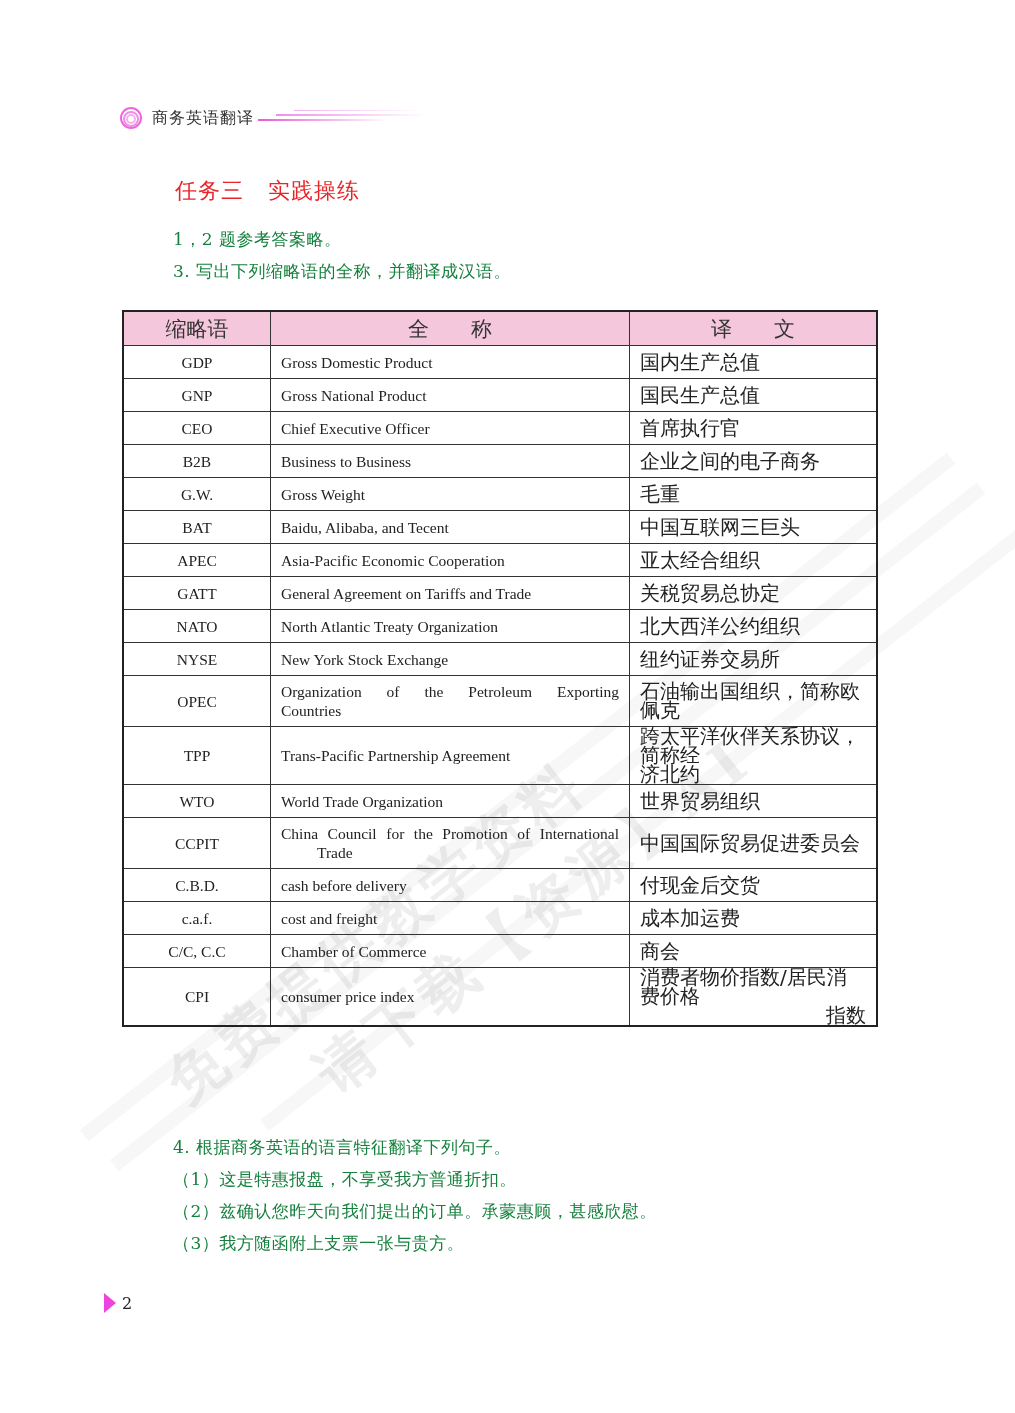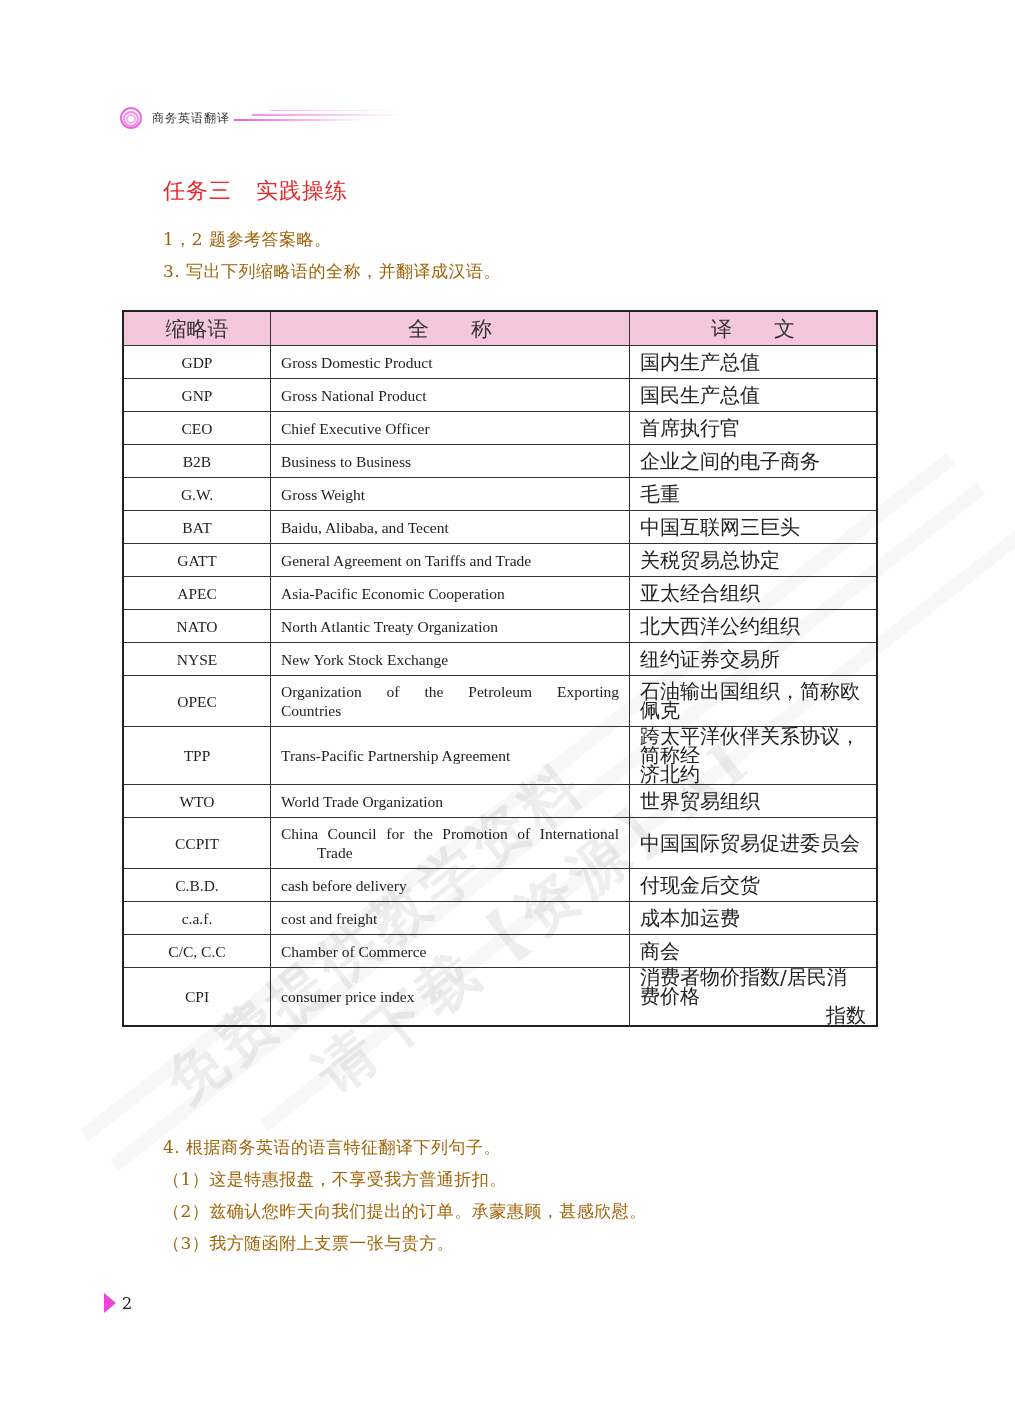--- a/index.html
+++ b/index.html
@@ -9,30 +9,30 @@
   .wm-band { position: absolute; transform-origin: left top; transform: rotate(-38deg);
              font-size: 58px; font-weight: bold; color: rgba(120,120,120,0.13); white-space: nowrap; letter-spacing: 6px; }
   .wm-stripe { position: absolute; width: 1100px; height: 14px; background: rgba(150,150,150,0.08); transform-origin: left top; transform: rotate(-38deg); }
 
   .header { position: absolute; left: 120px; top: 103px; height: 30px; display: flex; align-items: center; }
   .logo { width: 22px; height: 22px; position: relative; margin-right: 10px; }
   .logo span { position: absolute; border-radius: 50%; border: 2px solid #ee66dd; }
   .logo .r1 { left: 0; top: 0; width: 18px; height: 18px; }
   .logo .r2 { left: 3px; top: 4px; width: 12px; height: 12px; border-color: #f08ee6; }
   .logo .r3 { left: 6px; top: 7px; width: 6px; height: 6px; border-color: #f5b0ee; }
-  .book-title { font-size: 12px; color: #333; letter-spacing: 1px; }
+  .book-title { font-size: 16px; color: #333; letter-spacing: 1px; }
   .deco-lines { position: relative; width: 170px; height: 20px; margin-left: 4px; }
   .deco-lines i { position: absolute; height: 2px; display: block; }
   .deco-lines .l1 { left: 0; top: 11px; width: 130px; background: linear-gradient(to right, #e85adb, rgba(232,90,219,0)); }
   .deco-lines .l2 { left: 18px; top: 6px; width: 150px; background: linear-gradient(to right, #f08fe8, rgba(240,143,232,0)); }
   .deco-lines .l3 { left: 36px; top: 2px; width: 130px; height: 1px; background: linear-gradient(to right, #f4b2ee, rgba(244,178,238,0)); }
 
-  .section-title { position: absolute; left: 163px; top: 176px; font-size: 22px; color: #e8262a; letter-spacing: 1px; }
+  .section-title { position: absolute; left: 175px; top: 176px; font-size: 22px; color: #e8262a; letter-spacing: 1px; }
   .section-title .gap { display: inline-block; width: 24px; }
-  .para { position: absolute; left: 163px; font-size: 17px; color: #a16207; letter-spacing: 0.5px; white-space: nowrap; }
+  .para { position: absolute; left: 173px; font-size: 17px; color: #15803d; letter-spacing: 0.5px; white-space: nowrap; }
 
   table.abbr { position: absolute; left: 122px; top: 310px; width: 756px; border-collapse: collapse;
                border: 2px solid #222; font-family: "Liberation Serif", "DejaVu Serif", serif; font-size: 15.5px; color: #222; }
   table.abbr th, table.abbr td { border: 1px solid #333; padding: 0 10px; vertical-align: middle; }
   table.abbr th { background: #f5c7dc; font-weight: normal; height: 33px; font-size: 21px; color: #333; }
   table.abbr td { height: 32px; line-height: 19px; }
   table.abbr td.c1 { text-align: center; width: 126px; }
   table.abbr td.c2 { width: 338px; }
   table.abbr td.c3 { font-family: "DejaVu Sans", sans-serif; font-size: 20px; }
   table.abbr tr.tall td { height: 50px; }
@@ -107,28 +107,28 @@
         <td class="c1">G.W.</td>
         <td class="c2">Gross Weight</td>
         <td class="c3">毛重</td>
       </tr>
     <tr>
         <td class="c1">BAT</td>
         <td class="c2">Baidu, Alibaba, and Tecent</td>
         <td class="c3">中国互联网三巨头</td>
       </tr>
     <tr>
+        <td class="c1">APEC</td>
+        <td class="c2">Asia-Pacific Economic Cooperation</td>
+        <td class="c3">亚太经合组织</td>
+      </tr>
+    <tr>
         <td class="c1">GATT</td>
         <td class="c2">General Agreement on Tariffs and Trade</td>
         <td class="c3">关税贸易总协定</td>
-      </tr>
-    <tr>
-        <td class="c1">APEC</td>
-        <td class="c2">Asia-Pacific Economic Cooperation</td>
-        <td class="c3">亚太经合组织</td>
       </tr>
     <tr>
         <td class="c1">NATO</td>
         <td class="c2">North Atlantic Treaty Organization</td>
         <td class="c3">北大西洋公约组织</td>
       </tr>
     <tr>
         <td class="c1">NYSE</td>
         <td class="c2">New York Stock Exchange</td>
         <td class="c3">纽约证券交易所</td>

